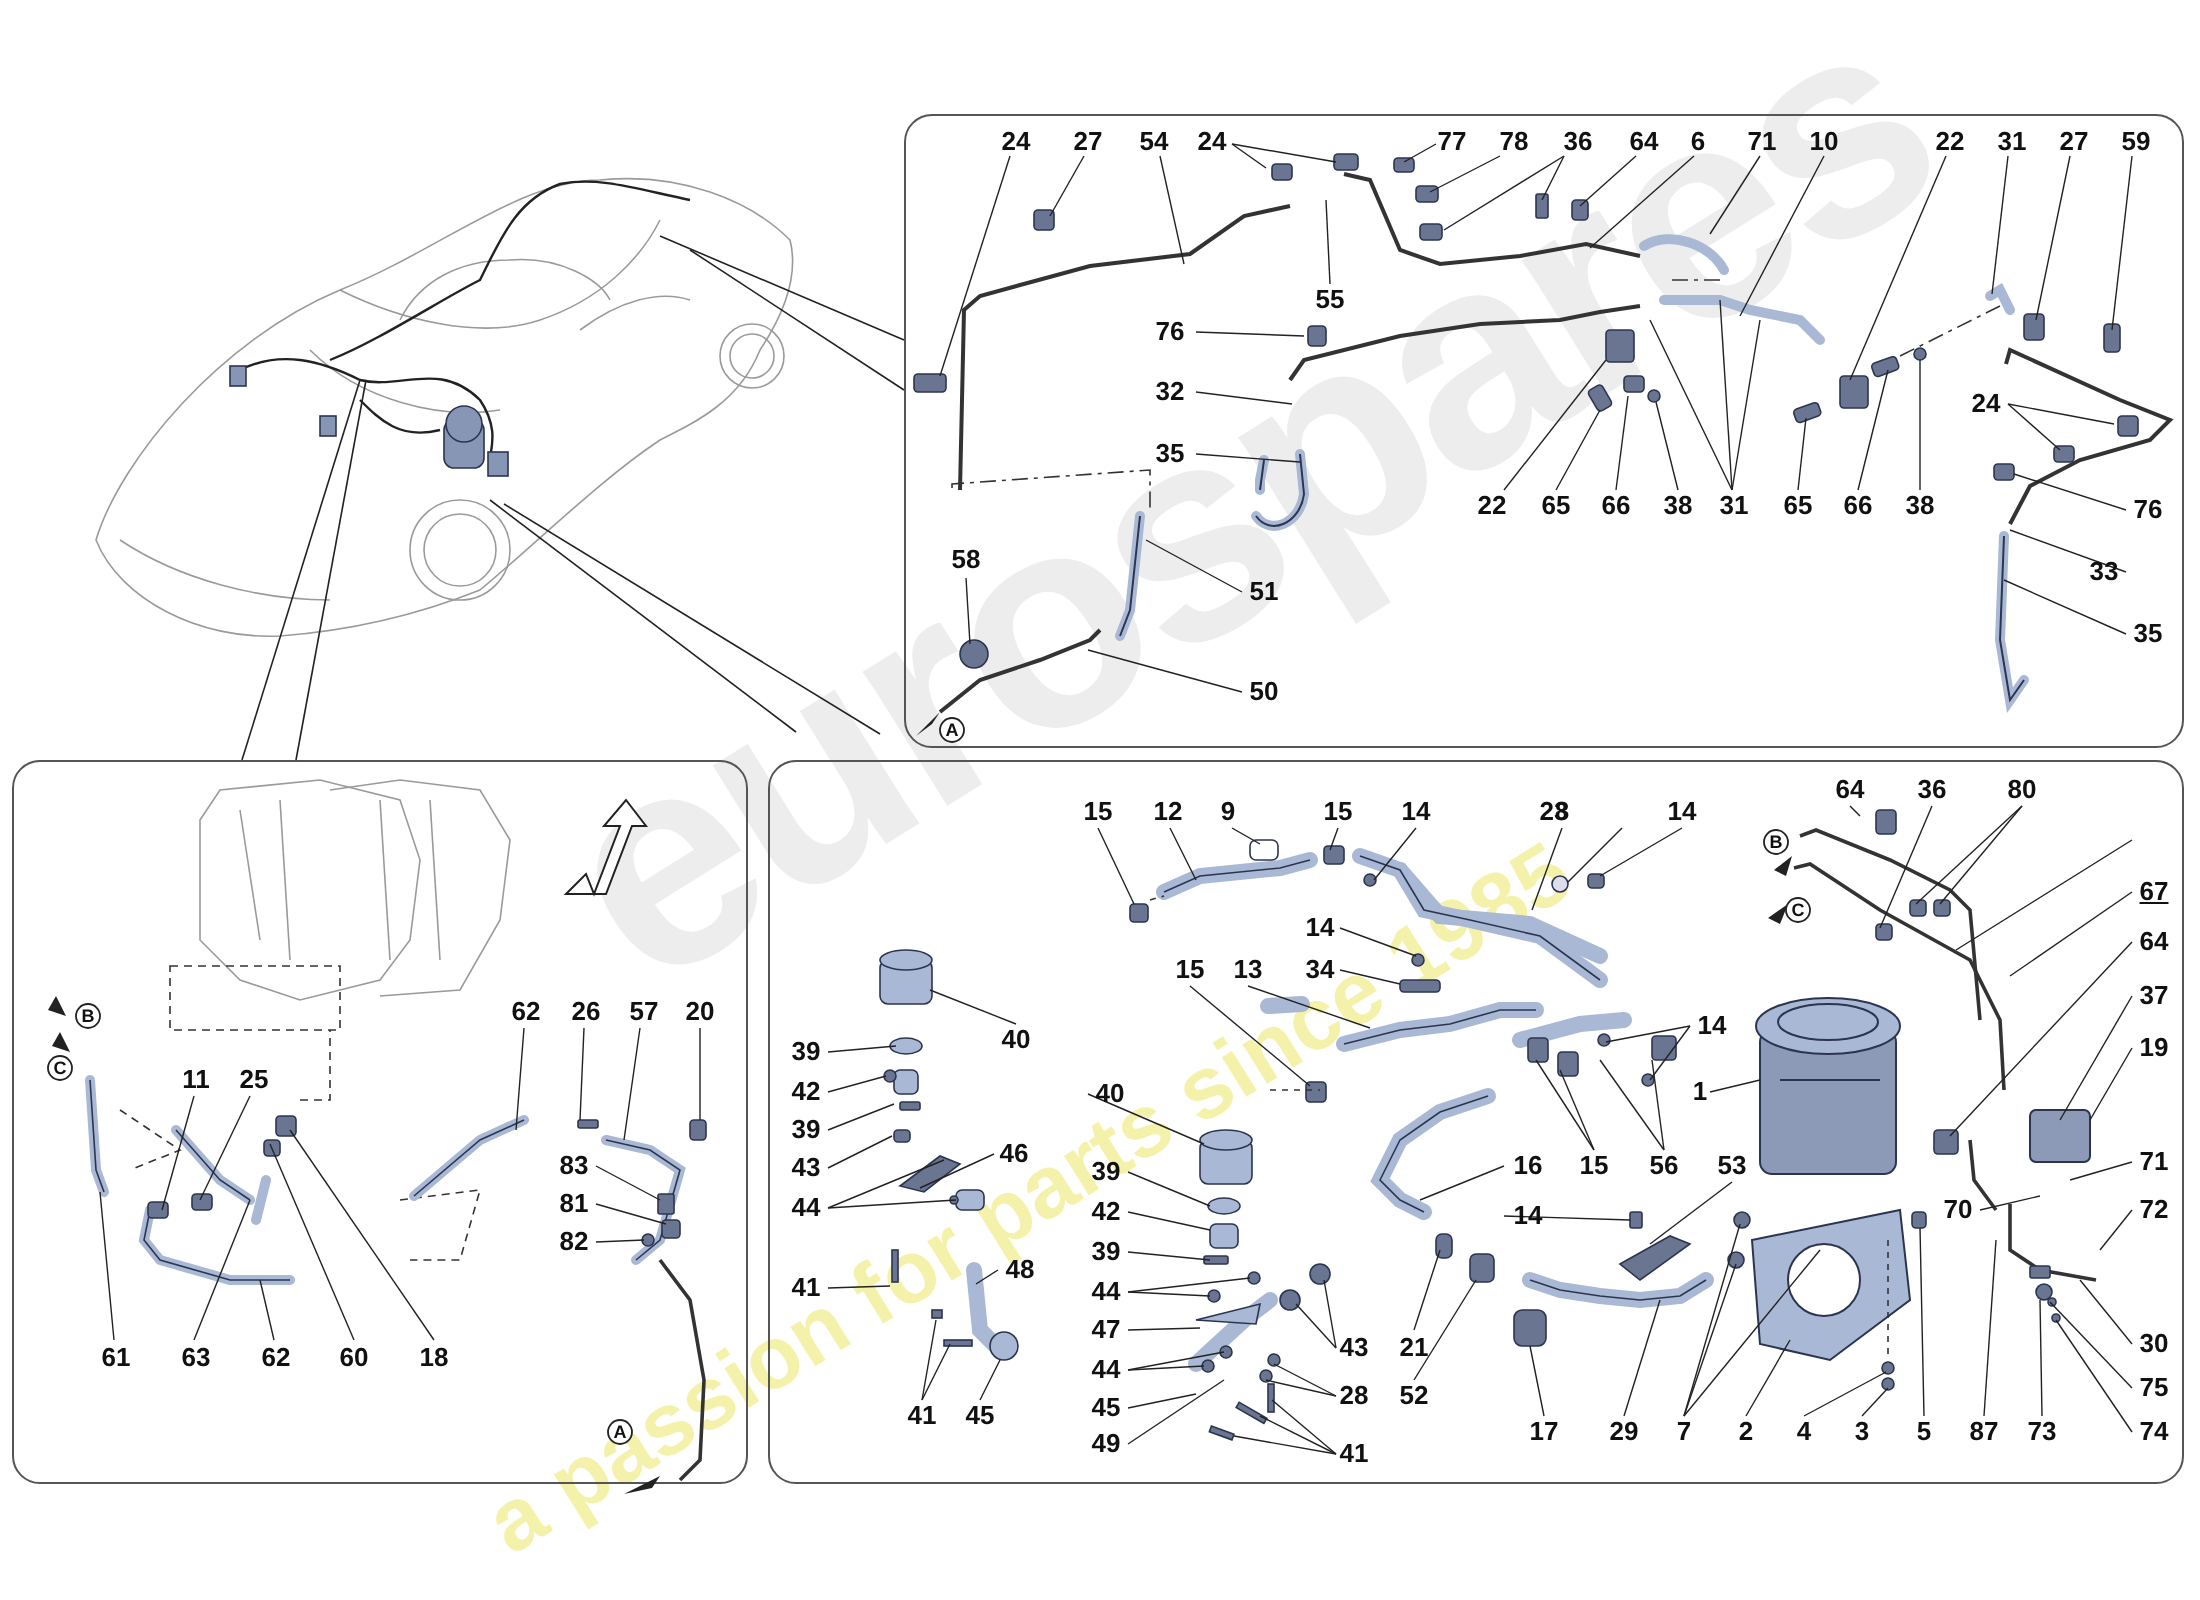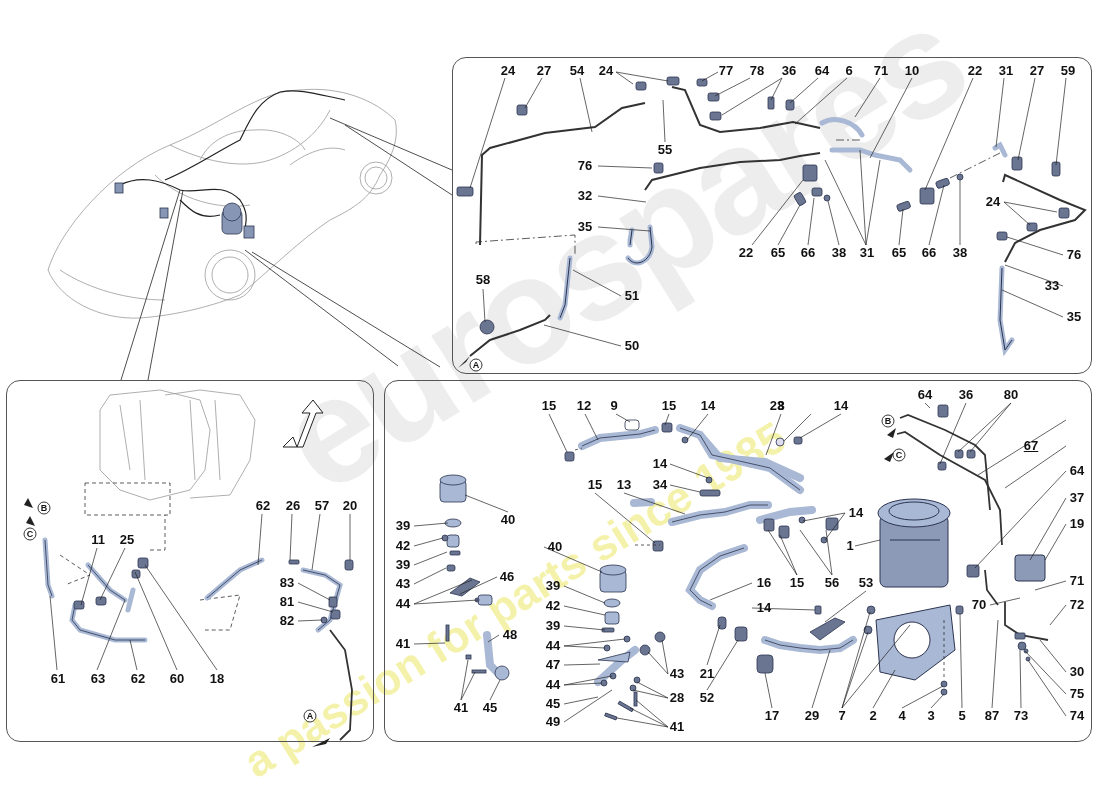--- a/index.html
+++ b/index.html
@@ -483,21 +483,21 @@
     <div class="lbl" style="left: 614px; top: 406px;">9</div>
     <div class="lbl" style="left: 669px; top: 406px;">15</div>
     <div class="lbl" style="left: 708px; top: 406px;">14</div>
     <div class="lbl" style="left: 781px; top: 406px;">8</div>
     <div class="lbl" style="left: 777px; top: 406px;">23</div>
     <div class="lbl" style="left: 841px; top: 406px;">14</div>
     <div class="lbl" style="left: 925px; top: 395px;">64</div>
     <div class="lbl" style="left: 966px; top: 395px;">36</div>
     <div class="lbl" style="left: 1011px; top: 395px;">80</div>
     <div class="lbl" style="left: 1127px; top: 420px;">68</div>
-    <div class="lbl" style="left: 1031px; top: 446px; text-decoration: underline;">67</div>
+    <div class="lbl" style="left: 1077px; top: 446px; text-decoration: underline;">67</div>
     <div class="lbl" style="left: 660px; top: 464px;">14</div>
     <div class="lbl" style="left: 660px; top: 485px;">34</div>
     <div class="lbl" style="left: 1077px; top: 471px;">64</div>
     <div class="lbl" style="left: 595px; top: 485px;">15</div>
     <div class="lbl" style="left: 624px; top: 485px;">13</div>
     <div class="lbl" style="left: 1077px; top: 498px;">37</div>
     <div class="lbl" style="left: 856px; top: 513px;">14</div>
     <div class="lbl" style="left: 508px; top: 520px;">40</div>
     <div class="lbl" style="left: 1077px; top: 524px;">19</div>
     <div class="lbl" style="left: 403px; top: 526px;">39</div>

